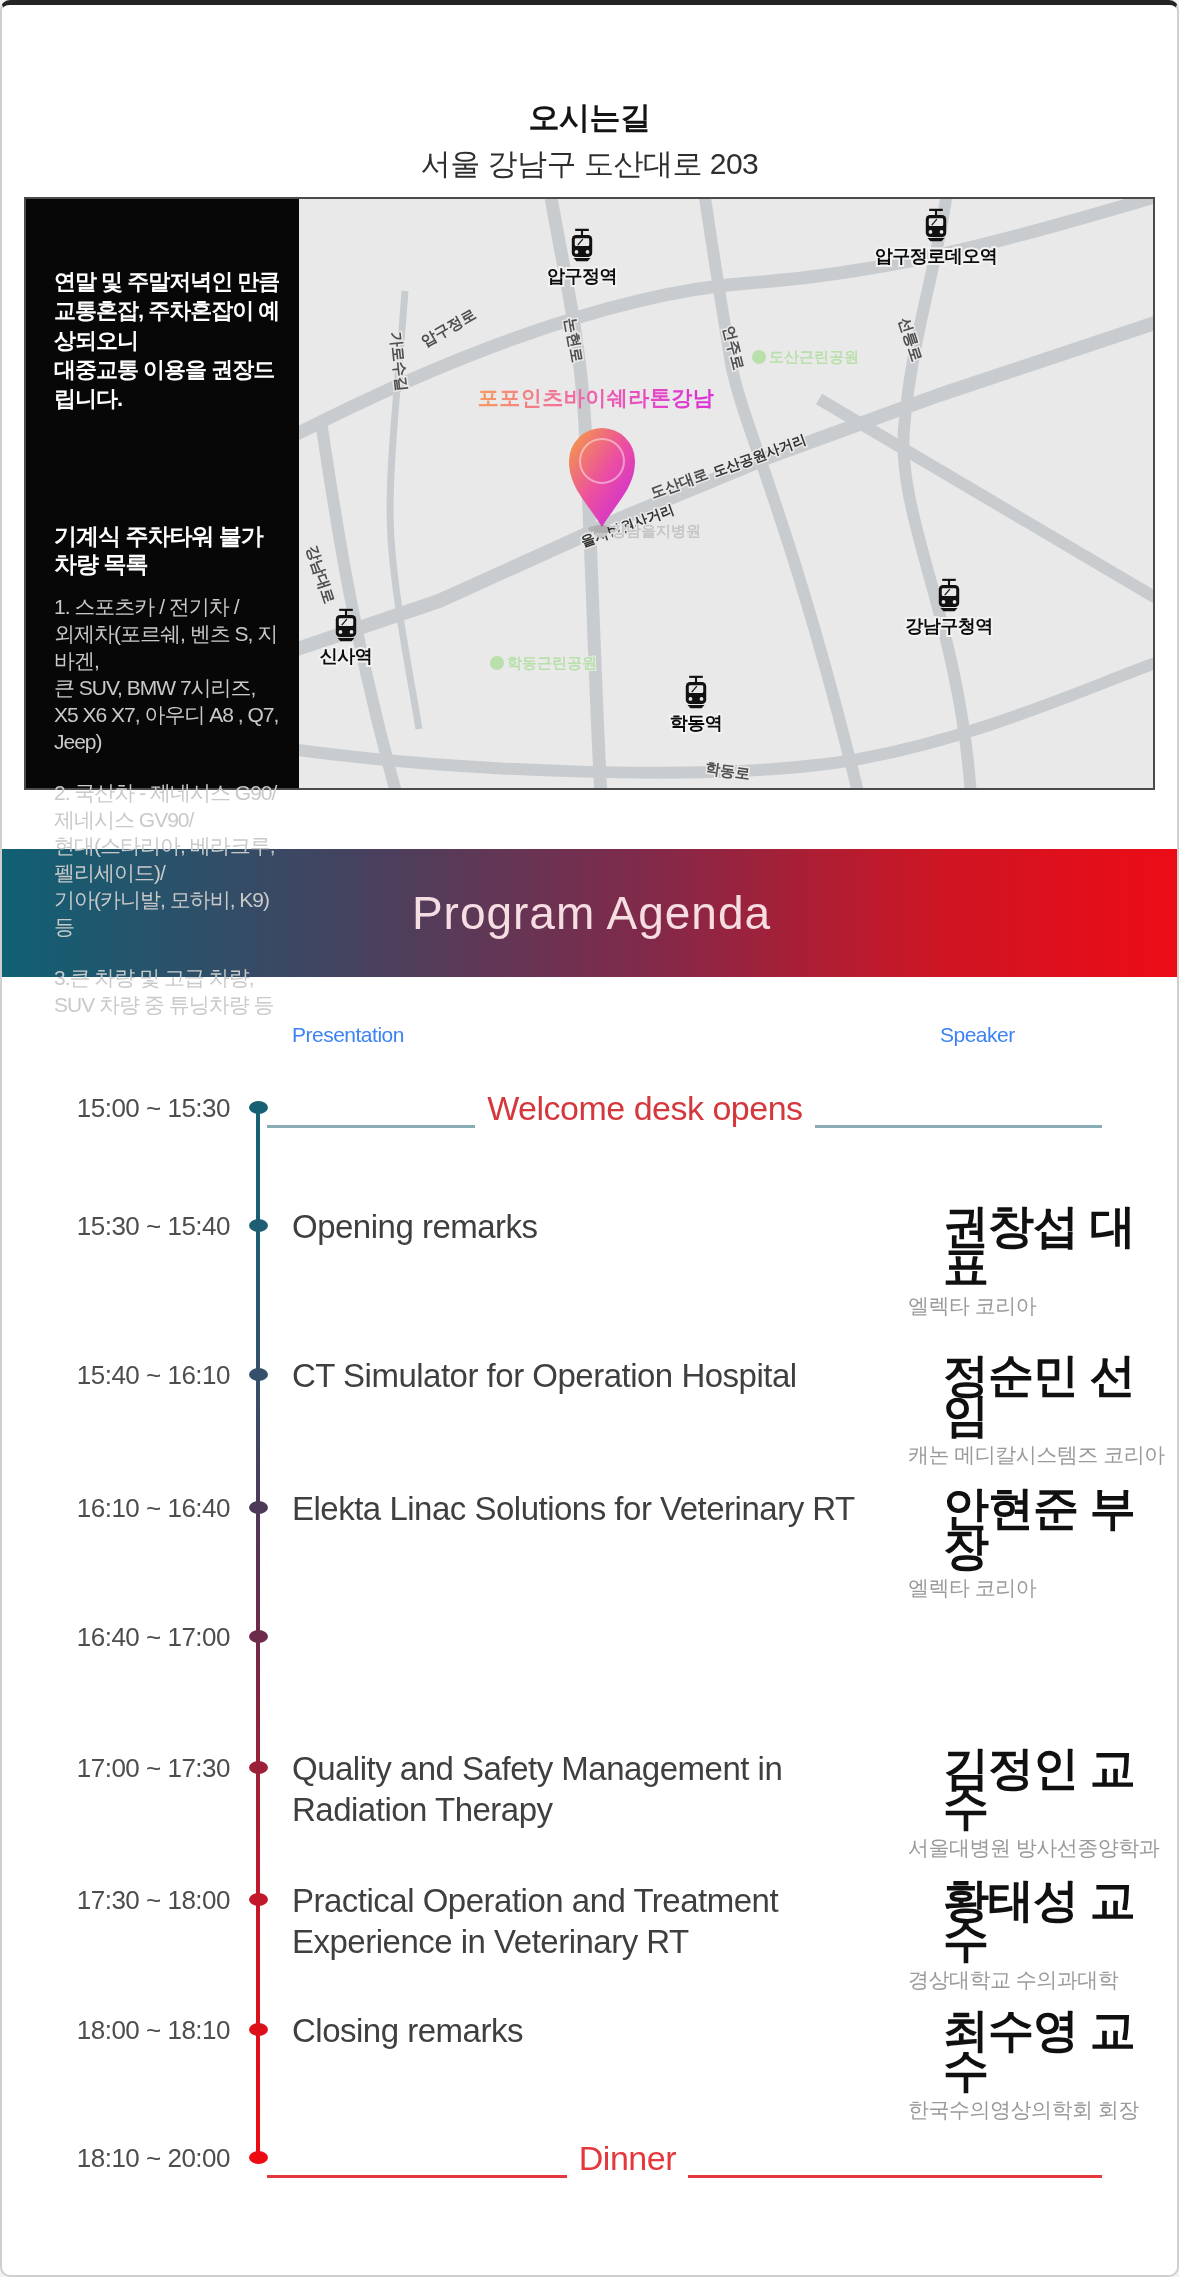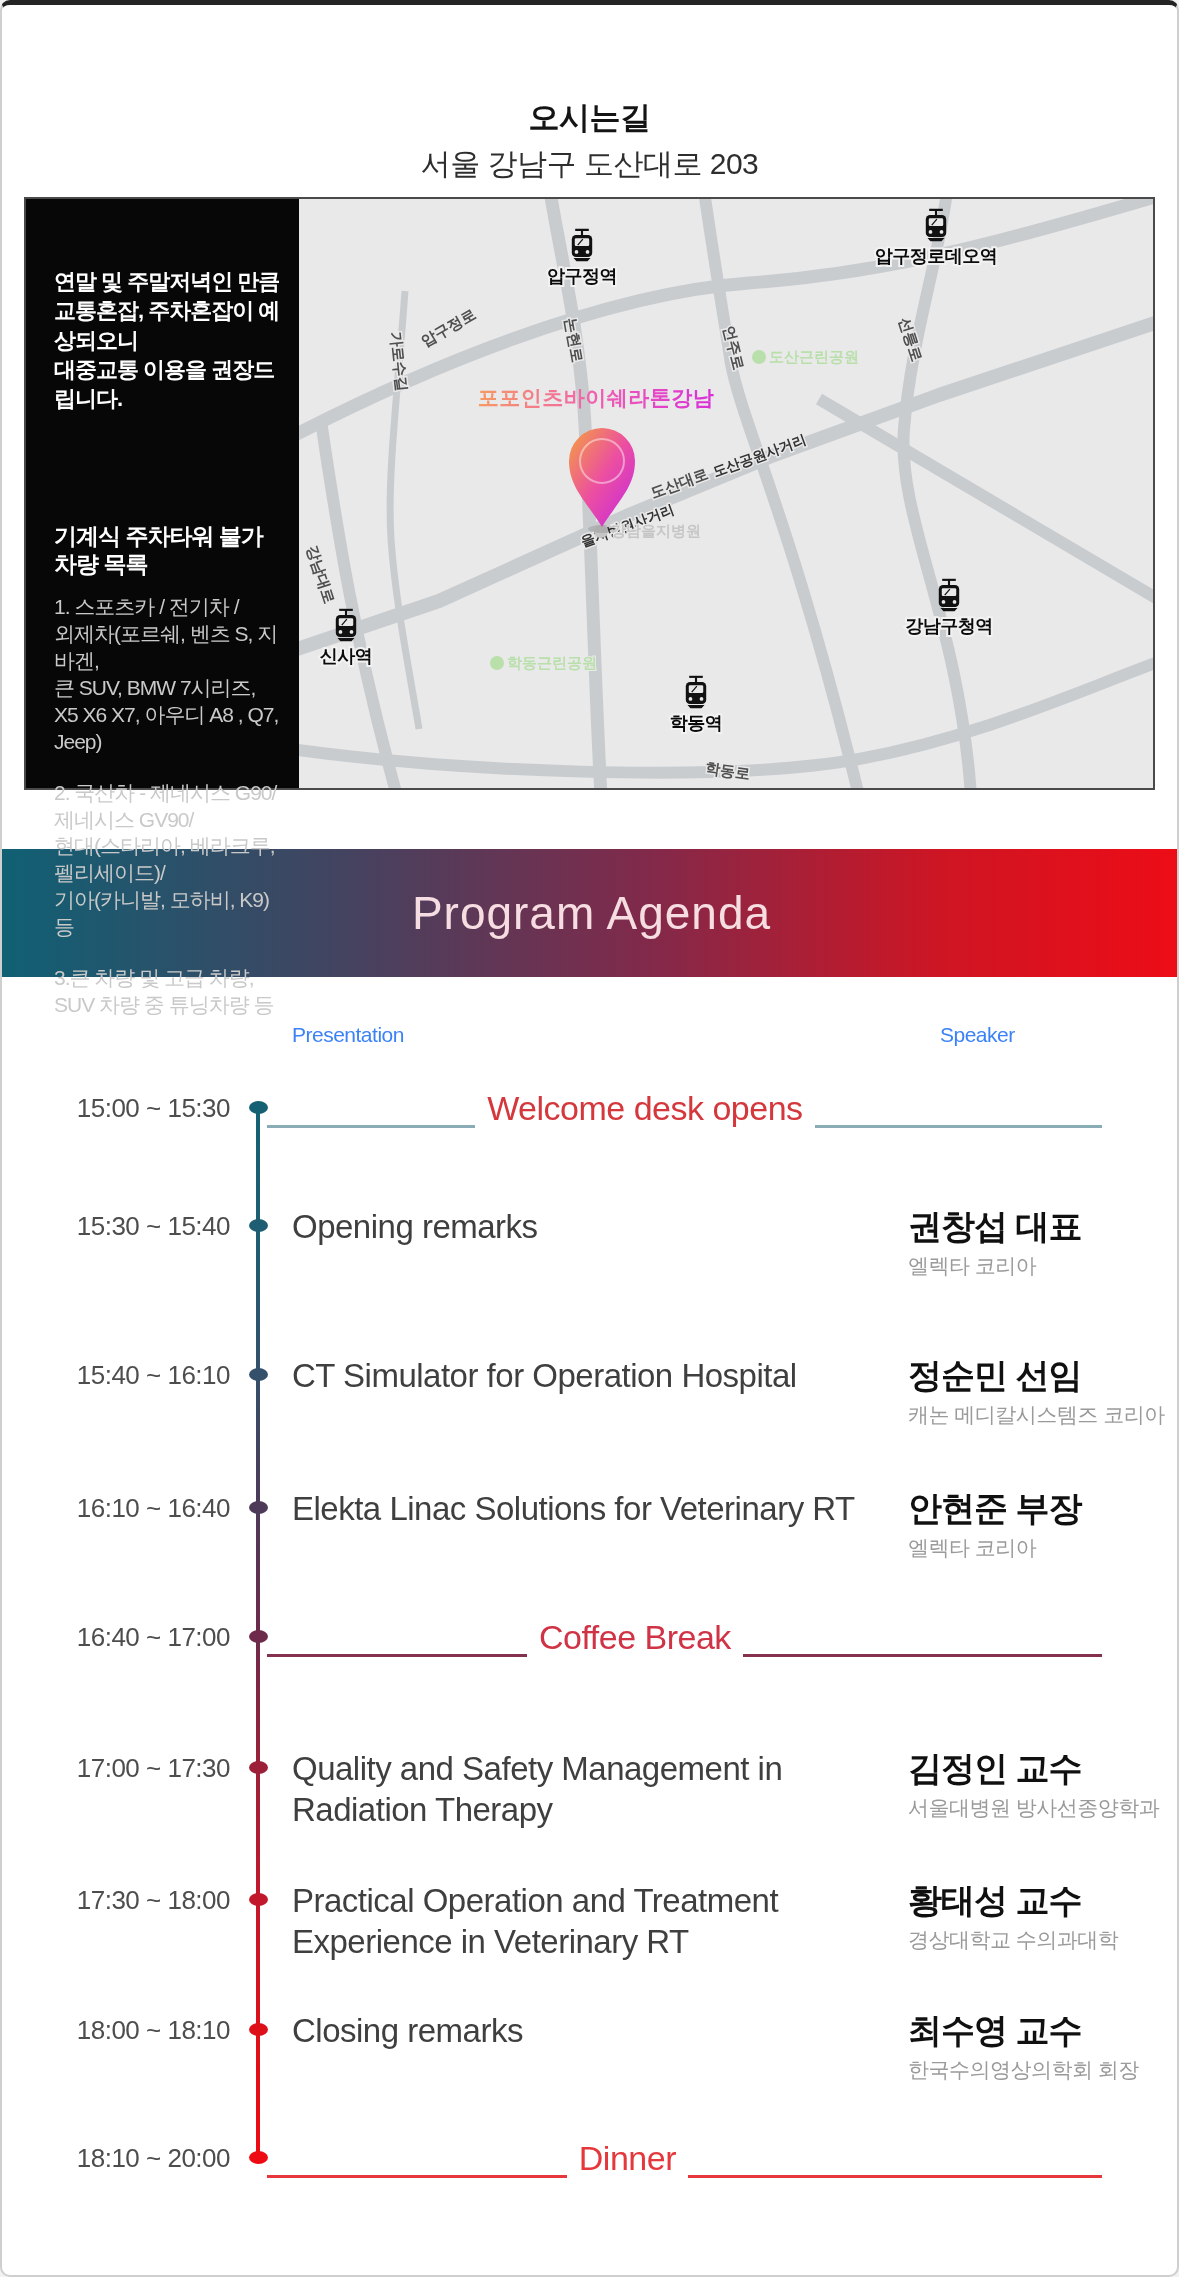--- a/index.html
+++ b/index.html
@@ -41,21 +41,21 @@
   .agenda-body{position:relative;height:1293px;}
   .col-head{position:absolute;top:40px;font-size:21px;font-weight:300;color:#3b82f6;line-height:36px;letter-spacing:-0.5px;}
   .col-head.pres{left:290px;}
   .col-head.spk{left:938px;}
   .timeline-line{position:absolute;left:254px;top:131px;width:4px;height:1050px;}
   .row{position:absolute;left:0;right:0;height:40px;}
   .row .time{position:absolute;left:0;top:0;width:228px;text-align:right;font-size:26px;font-weight:400;color:#4d4d4d;line-height:40px;letter-spacing:-0.5px;}
   .row .dot{position:absolute;left:247px;top:13px;width:19px;height:13px;border-radius:50%;}
   .row .talk-title{position:absolute;left:290px;top:0;width:600px;font-size:33px;font-weight:300;color:#3f3f3f;line-height:41px;letter-spacing:-0.5px;white-space:pre-line;}
   .row .speaker{position:absolute;left:906px;top:0;width:270px;}
-  .row .s-name{font-size:34px;font-weight:800;color:#101010;line-height:40px;letter-spacing:-1px;}
+  .row .s-name{font-size:46px;font-weight:800;color:#101010;line-height:40px;letter-spacing:-1px;margin-left:35px;}
   .row .s-affil{margin-top:7px;font-size:21px;font-weight:300;color:#9a9a9a;line-height:26px;letter-spacing:-0.5px;}
   .break-track{position:absolute;left:265px;top:0;width:835px;height:40px;display:flex;align-items:flex-end;}
   .break-track .seg{height:3px;}
   .break-track .seg.l{flex:0.42;}
   .break-track .seg.r{flex:0.58;}
   .break-track .break-label{font-size:34px;font-weight:300;line-height:40px;padding:0 12px;letter-spacing:-0.5px;white-space:nowrap;}
 </style>
 </head>
 <body>
 
@@ -204,25 +204,20 @@
           <span class="dot" style="background: rgb(77, 58, 89);"></span>
           <div class="talk-title">Elekta Linac Solutions for Veterinary RT</div>
           <div class="speaker">
             <div class="s-name">안현준 부장</div>
             <div class="s-affil">엘렉타 코리아</div>
           </div>
         </div>
         <div class="row break" style="top: 640px;">
           <div class="time">16:40 ~ 17:00</div>
           <span class="dot" style="background: rgb(109, 42, 74);"></span>
-          <div class="break-track">
-            <span class="seg l" style="background: rgb(132, 48, 78);"></span>
-            <span class="break-label" style="color: rgb(207, 51, 69);">Coffee Break</span>
-            <span class="seg r" style="background: rgb(132, 48, 78);"></span>
-          </div>
         </div>
         <div class="row talk" style="top: 771px;">
           <div class="time">17:00 ~ 17:30</div>
           <span class="dot" style="background: rgb(156, 33, 56);"></span>
           <div class="talk-title">Quality and Safety Management  in
 Radiation Therapy</div>
           <div class="speaker">
             <div class="s-name">김정인 교수</div>
             <div class="s-affil">서울대병원 방사선종양학과</div>
           </div>

